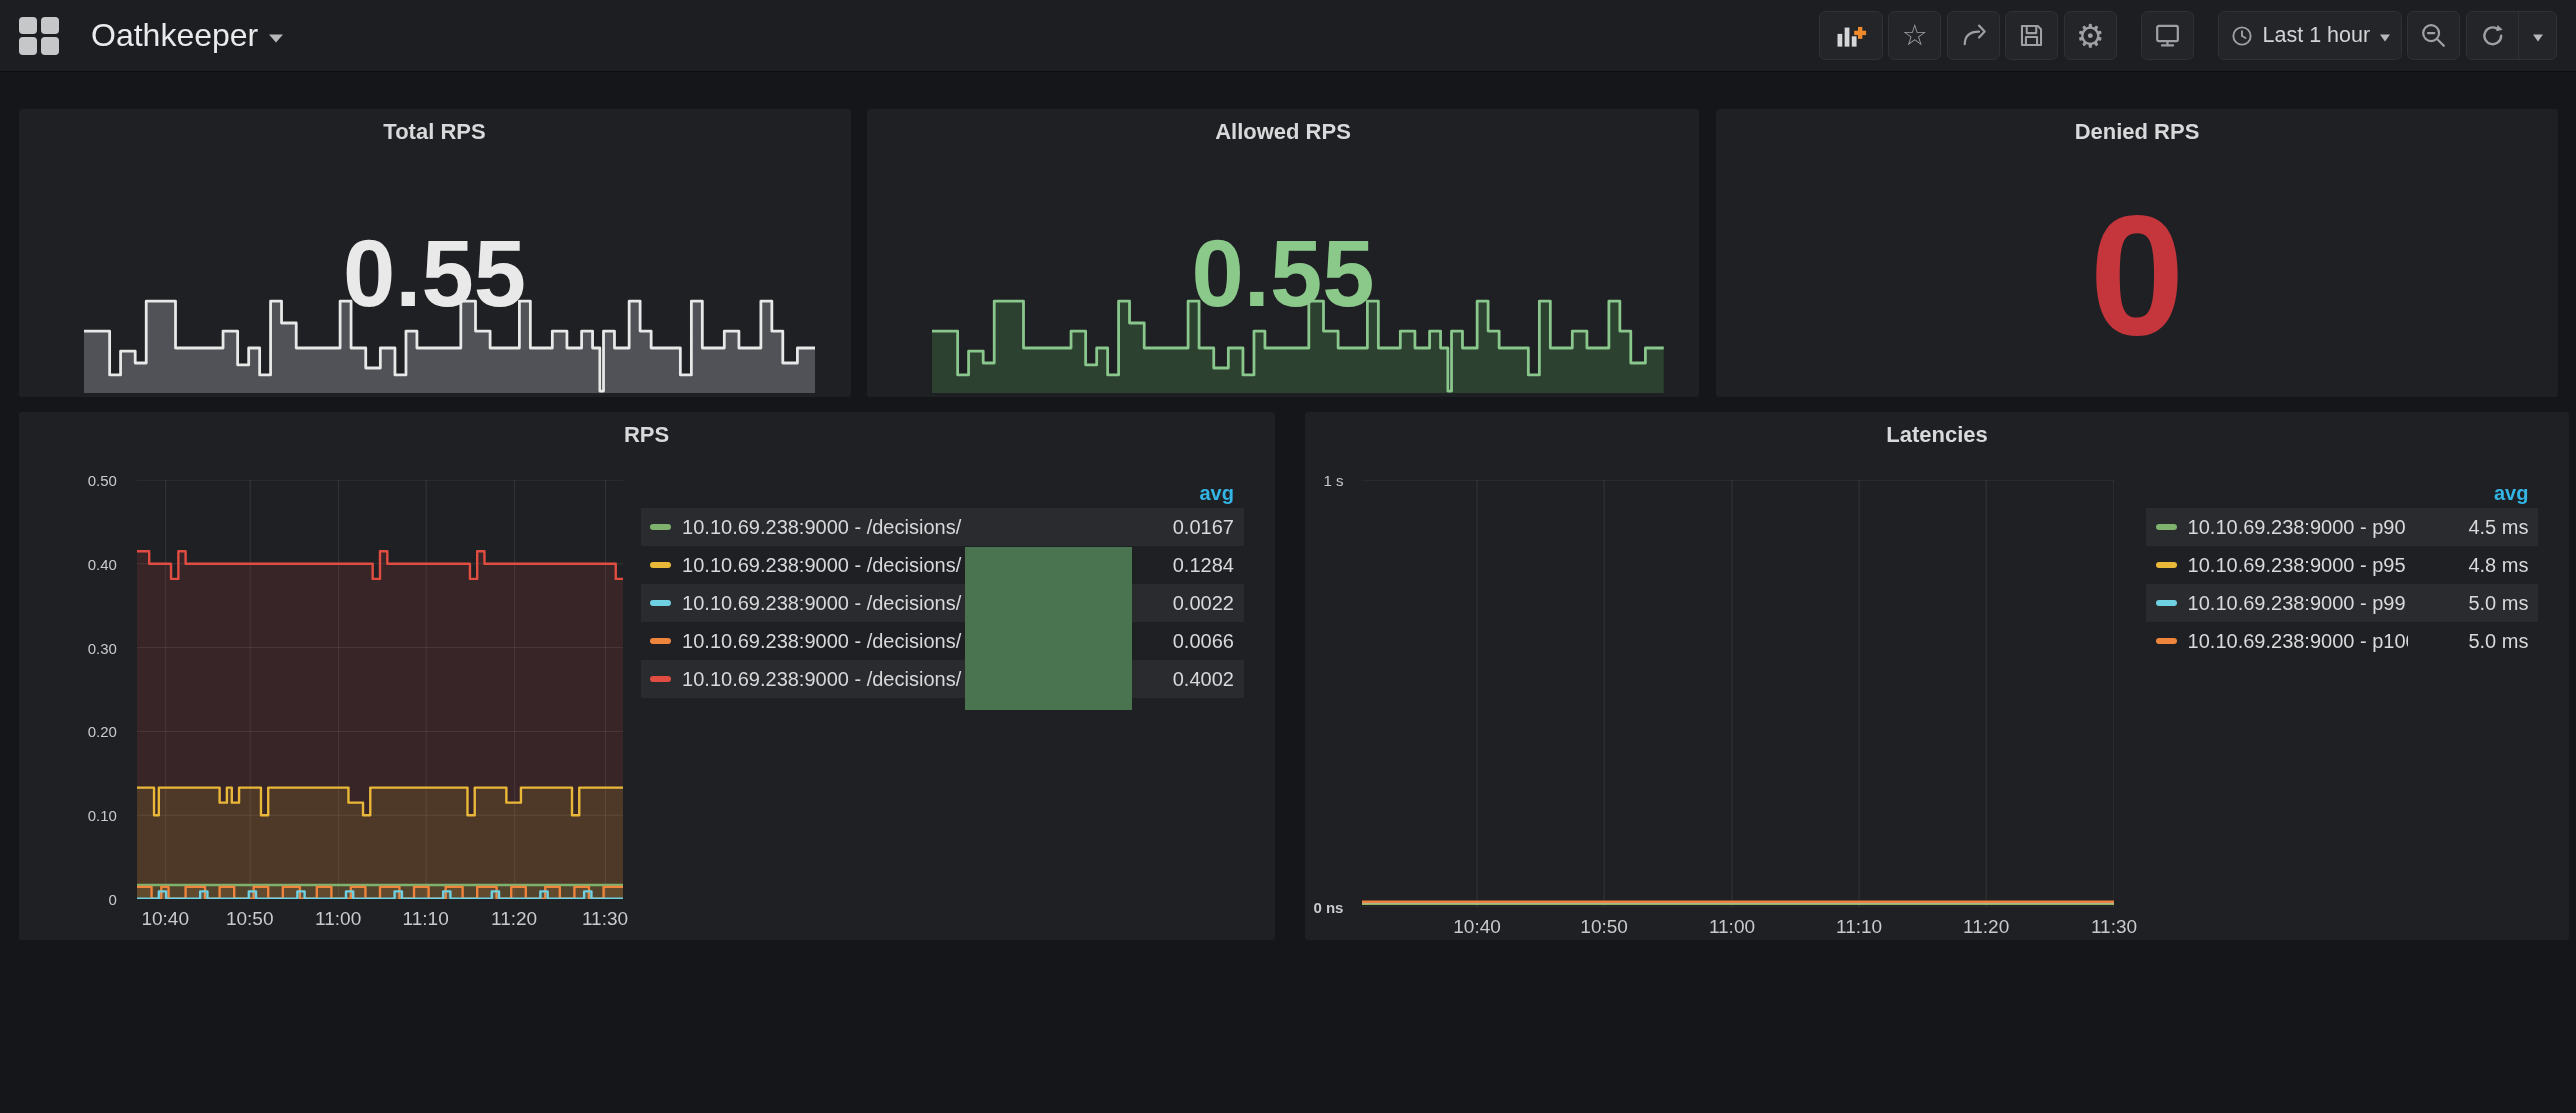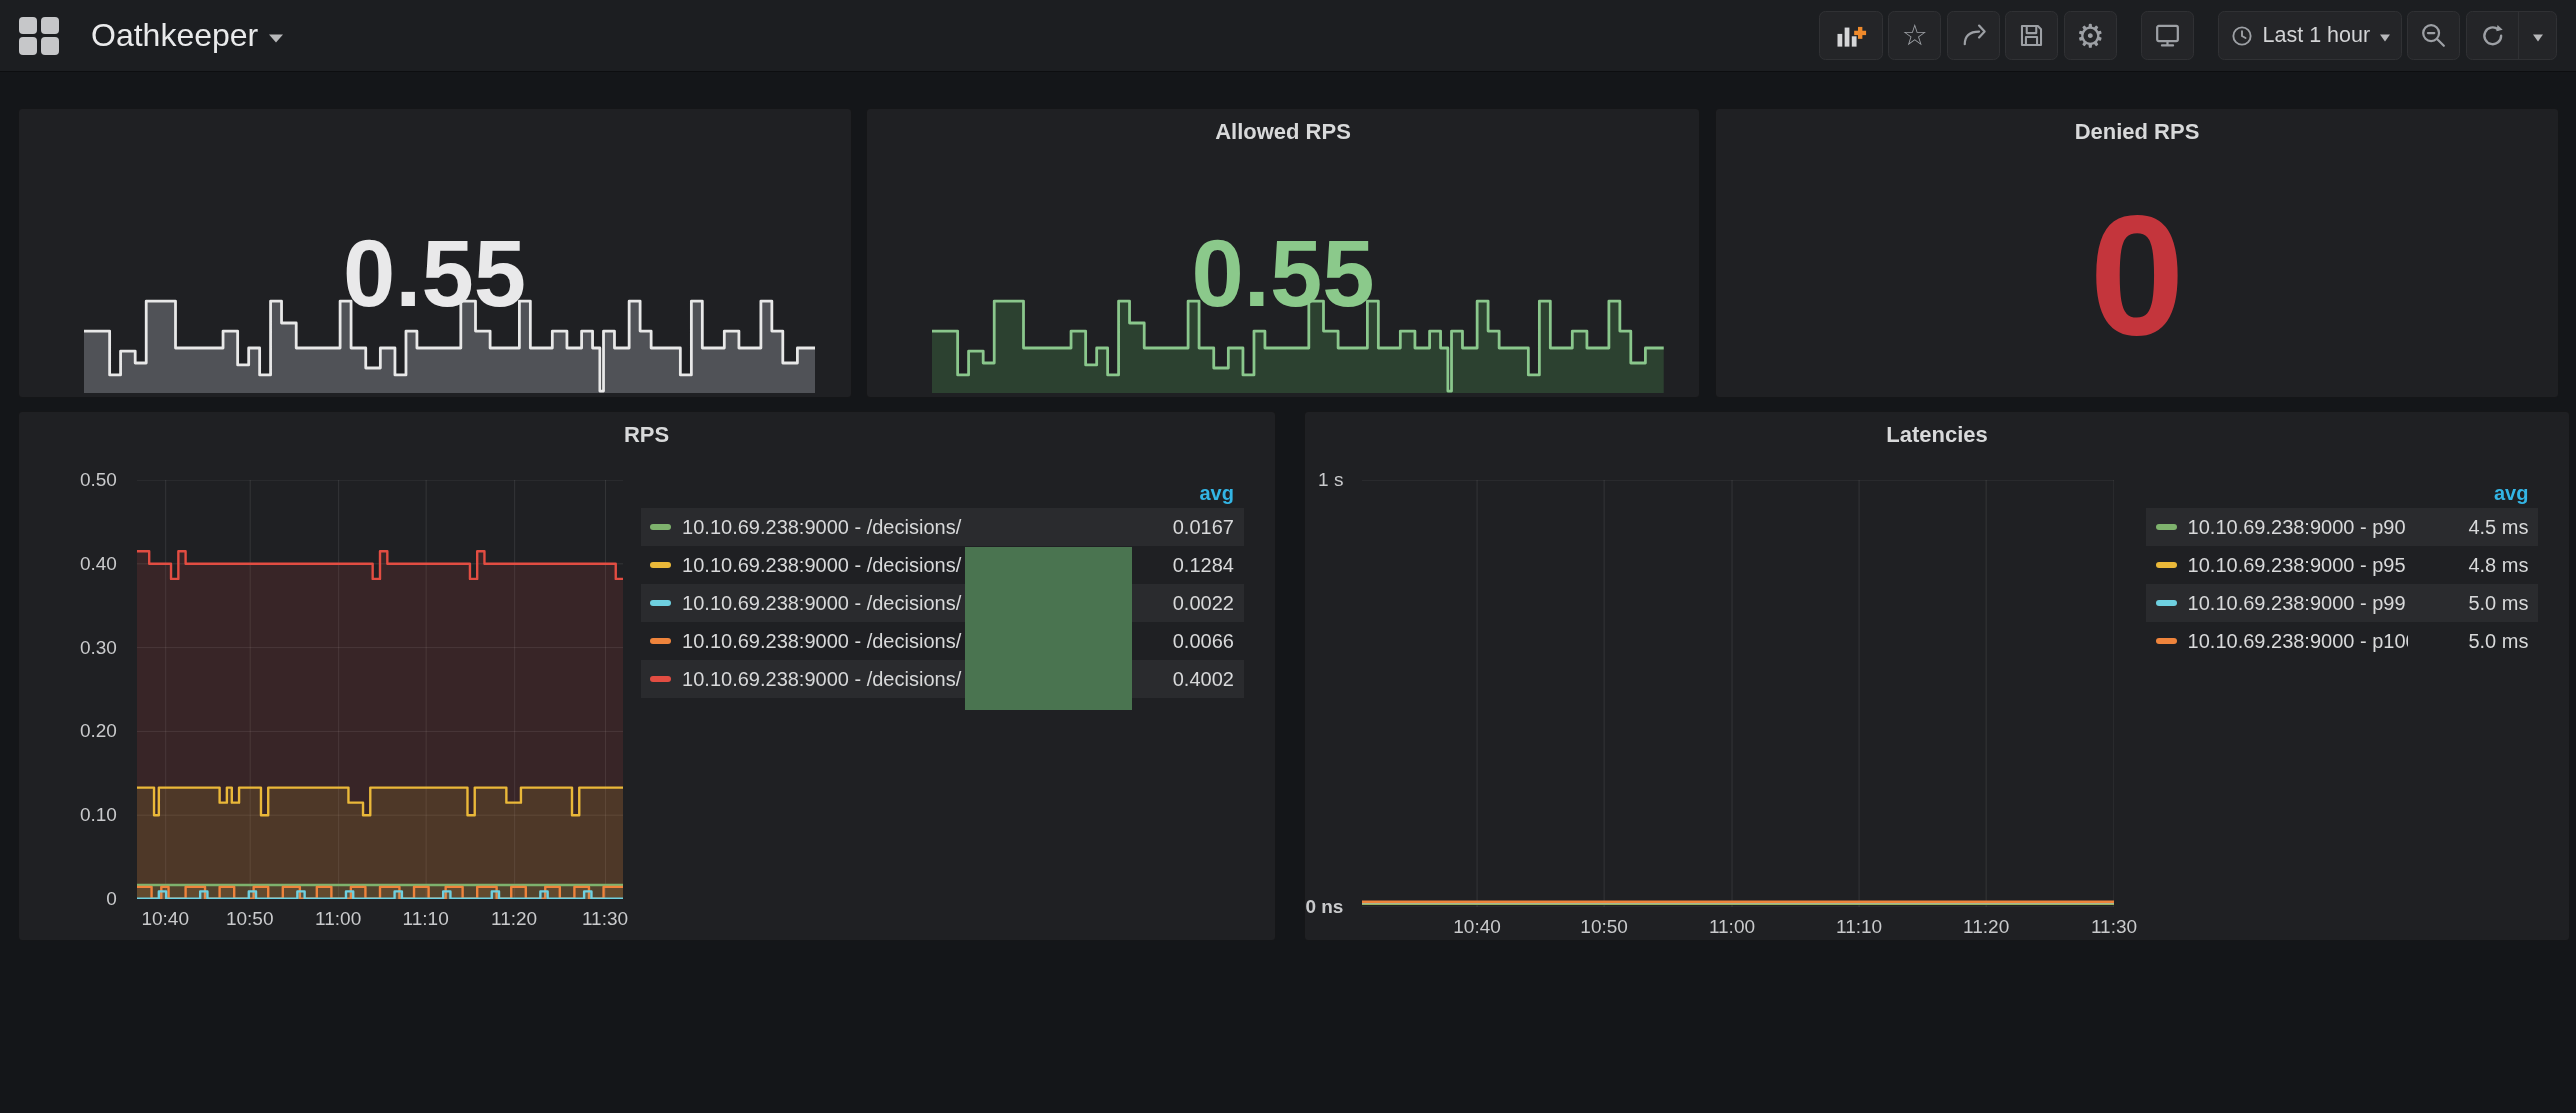--- a/index.html
+++ b/index.html
@@ -46,21 +46,21 @@
   #p-rps { top:411px; left:17.5px;   width:1258px; height:530px; }
   #p-lat { top:411px; left:1292px; width:1266px; height:530px;margin-left:12px; }
   .plot { position:absolute; }
   #rps-chart { left:118px; top:68px; width:486px; height:419px; }
   #rps-chart-y { position:absolute; left:0; top:68px; width:108px; height:419px; }
   #rps-chart-x { position:absolute; left:118px; top:496px; width:486px; height:24px; }
   #latency-chart { left:57px; top:68px; width:752px; height:427px; }
   #latency-chart-y { position:absolute; left:0; top:68px; width:48px; height:427px; }
   #latency-chart-x { position:absolute; left:57px; top:504px; width:752px; height:24px; }
   .xtick { position:absolute; top:0; transform:translateX(-50%); font-size:19px; color:#c9cacc; white-space:nowrap; }
-  .ytick { position:absolute; right:9.6px; transform:translateY(-50%); font-size:19px; color:#c9cacc; white-space:nowrap; }
+  .ytick { position:absolute; right:9.6px; transform:translateY(-50%); font-size:15px; color:#c9cacc; white-space:nowrap; }
 
   
   .legend { position:absolute; font-size:20px; color:#d8d9da; }
   #rps-legend { left:622px; top:67px; width:603px; }
   #lat-legend { left:841px; top:67px; width:392px; }
   .legend-head { height:29px; display:flex; justify-content:flex-end; align-items:center;
                  padding-right:9.6px; color:#33b5e5; font-weight:700; cursor:pointer; }
   .lrow { height:38px; display:flex; align-items:center; padding:0 9.6px; cursor:pointer; }
   .lrow.alt { background:rgba(255,255,255,0.05); }
   .swatch { width:21px; height:6.4px; border-radius:3.2px; margin-right:11px; flex:none; }
@@ -144,20 +144,21 @@
           </svg>
         </div>
         <div class="refresh-seg">
           <span class="caret" style="border-top-width:7.2px;border-left-width:5.6px;border-right-width:5.6px;"></span>
         </div>
       </div>
     </div>
   </header>
 
   <section class="panel" id="p-total">
+    <div class="panel-title">Total RPS</div>
     <div class="stat-value" style="color: rgb(233, 233, 234);">0.55</div>
     <svg class="spark" id="spark-total" viewBox="0 0 922 126" preserveAspectRatio="none">
         <polygon points="0.0,47.9 32.3,47.9 32.3,103.3 46.1,103.3 46.1,73.1 64.5,73.1 64.5,88.2 78.4,88.2 78.4,10.1 115.3,10.1 115.3,69.3 175.2,69.3 175.2,47.9 193.6,47.9 193.6,90.7 207.5,90.7 207.5,69.3 221.3,69.3 221.3,103.3 235.1,103.3 235.1,10.1 248.9,10.1 248.9,37.8 267.4,37.8 267.4,69.3 322.7,69.3 322.7,10.1 336.5,10.1 336.5,69.3 355.0,69.3 355.0,94.5 373.4,94.5 373.4,69.3 391.8,69.3 391.8,103.3 405.7,103.3 405.7,47.9 419.5,47.9 419.5,69.3 474.8,69.3 474.8,10.1 493.3,10.1 493.3,47.9 511.7,47.9 511.7,69.3 548.6,69.3 548.6,10.1 562.4,10.1 562.4,69.3 590.1,69.3 590.1,47.9 608.5,47.9 608.5,69.3 627.0,69.3 627.0,47.9 640.8,47.9 640.8,69.3 650.0,69.3 650.0,123.5 654.6,123.5 654.6,47.9 668.4,47.9 668.4,69.3 686.9,69.3 686.9,10.1 700.7,10.1 700.7,47.9 714.6,47.9 714.6,69.3 751.4,69.3 751.4,103.3 765.3,103.3 765.3,10.1 779.1,10.1 779.1,69.3 806.8,69.3 806.8,47.9 825.2,47.9 825.2,69.3 852.9,69.3 852.9,10.1 866.7,10.1 866.7,47.9 880.5,47.9 880.5,88.2 898.9,88.2 898.9,69.3 922.0,69.3 922,126 0,126" fill="#505257" fill-opacity="1" stroke="none"></polygon>
         <polyline points="0.0,47.9 32.3,47.9 32.3,103.3 46.1,103.3 46.1,73.1 64.5,73.1 64.5,88.2 78.4,88.2 78.4,10.1 115.3,10.1 115.3,69.3 175.2,69.3 175.2,47.9 193.6,47.9 193.6,90.7 207.5,90.7 207.5,69.3 221.3,69.3 221.3,103.3 235.1,103.3 235.1,10.1 248.9,10.1 248.9,37.8 267.4,37.8 267.4,69.3 322.7,69.3 322.7,10.1 336.5,10.1 336.5,69.3 355.0,69.3 355.0,94.5 373.4,94.5 373.4,69.3 391.8,69.3 391.8,103.3 405.7,103.3 405.7,47.9 419.5,47.9 419.5,69.3 474.8,69.3 474.8,10.1 493.3,10.1 493.3,47.9 511.7,47.9 511.7,69.3 548.6,69.3 548.6,10.1 562.4,10.1 562.4,69.3 590.1,69.3 590.1,47.9 608.5,47.9 608.5,69.3 627.0,69.3 627.0,47.9 640.8,47.9 640.8,69.3 650.0,69.3 650.0,123.5 654.6,123.5 654.6,47.9 668.4,47.9 668.4,69.3 686.9,69.3 686.9,10.1 700.7,10.1 700.7,47.9 714.6,47.9 714.6,69.3 751.4,69.3 751.4,103.3 765.3,103.3 765.3,10.1 779.1,10.1 779.1,69.3 806.8,69.3 806.8,47.9 825.2,47.9 825.2,69.3 852.9,69.3 852.9,10.1 866.7,10.1 866.7,47.9 880.5,47.9 880.5,88.2 898.9,88.2 898.9,69.3 922.0,69.3" fill="none" stroke="#e8e8e8" stroke-width="3.5" stroke-linejoin="round"></polyline>
       </svg>
   </section>
 
   <section class="panel" id="p-allowed">
     <div class="panel-title">Allowed RPS</div>
     <div class="stat-value" style="color: rgb(139, 201, 139);">0.55</div>

